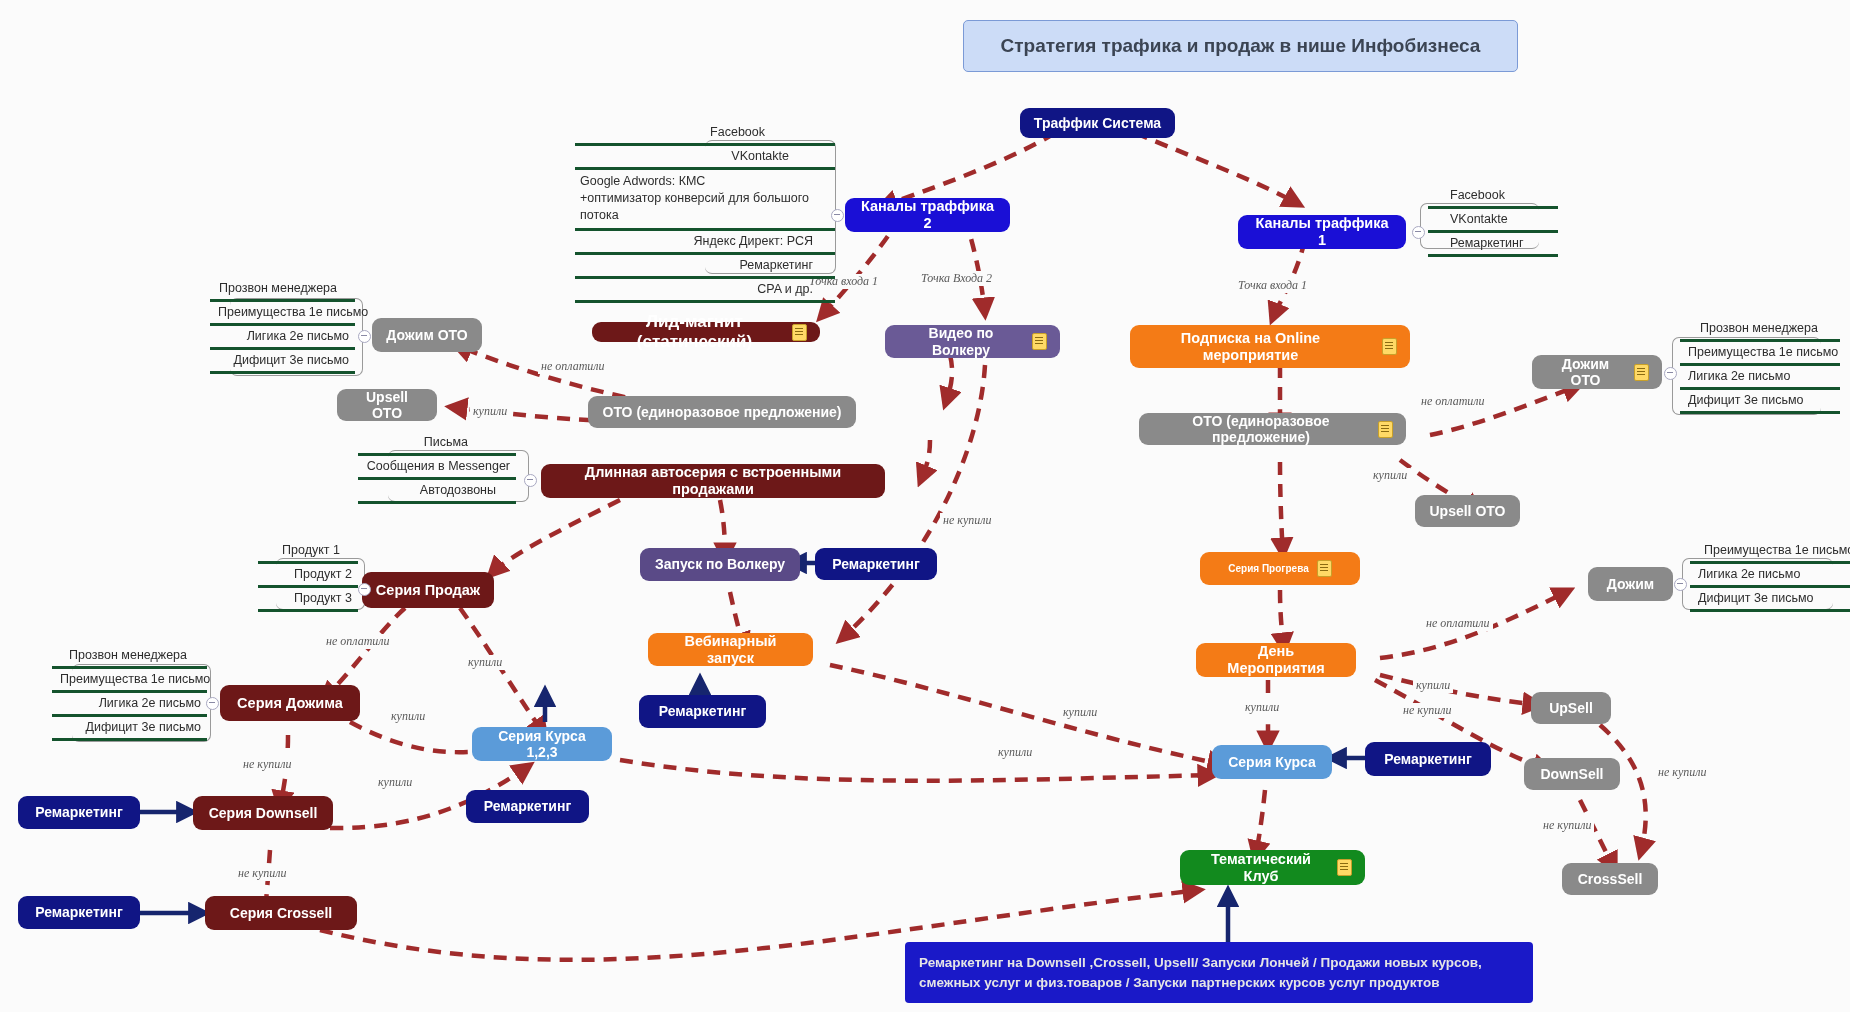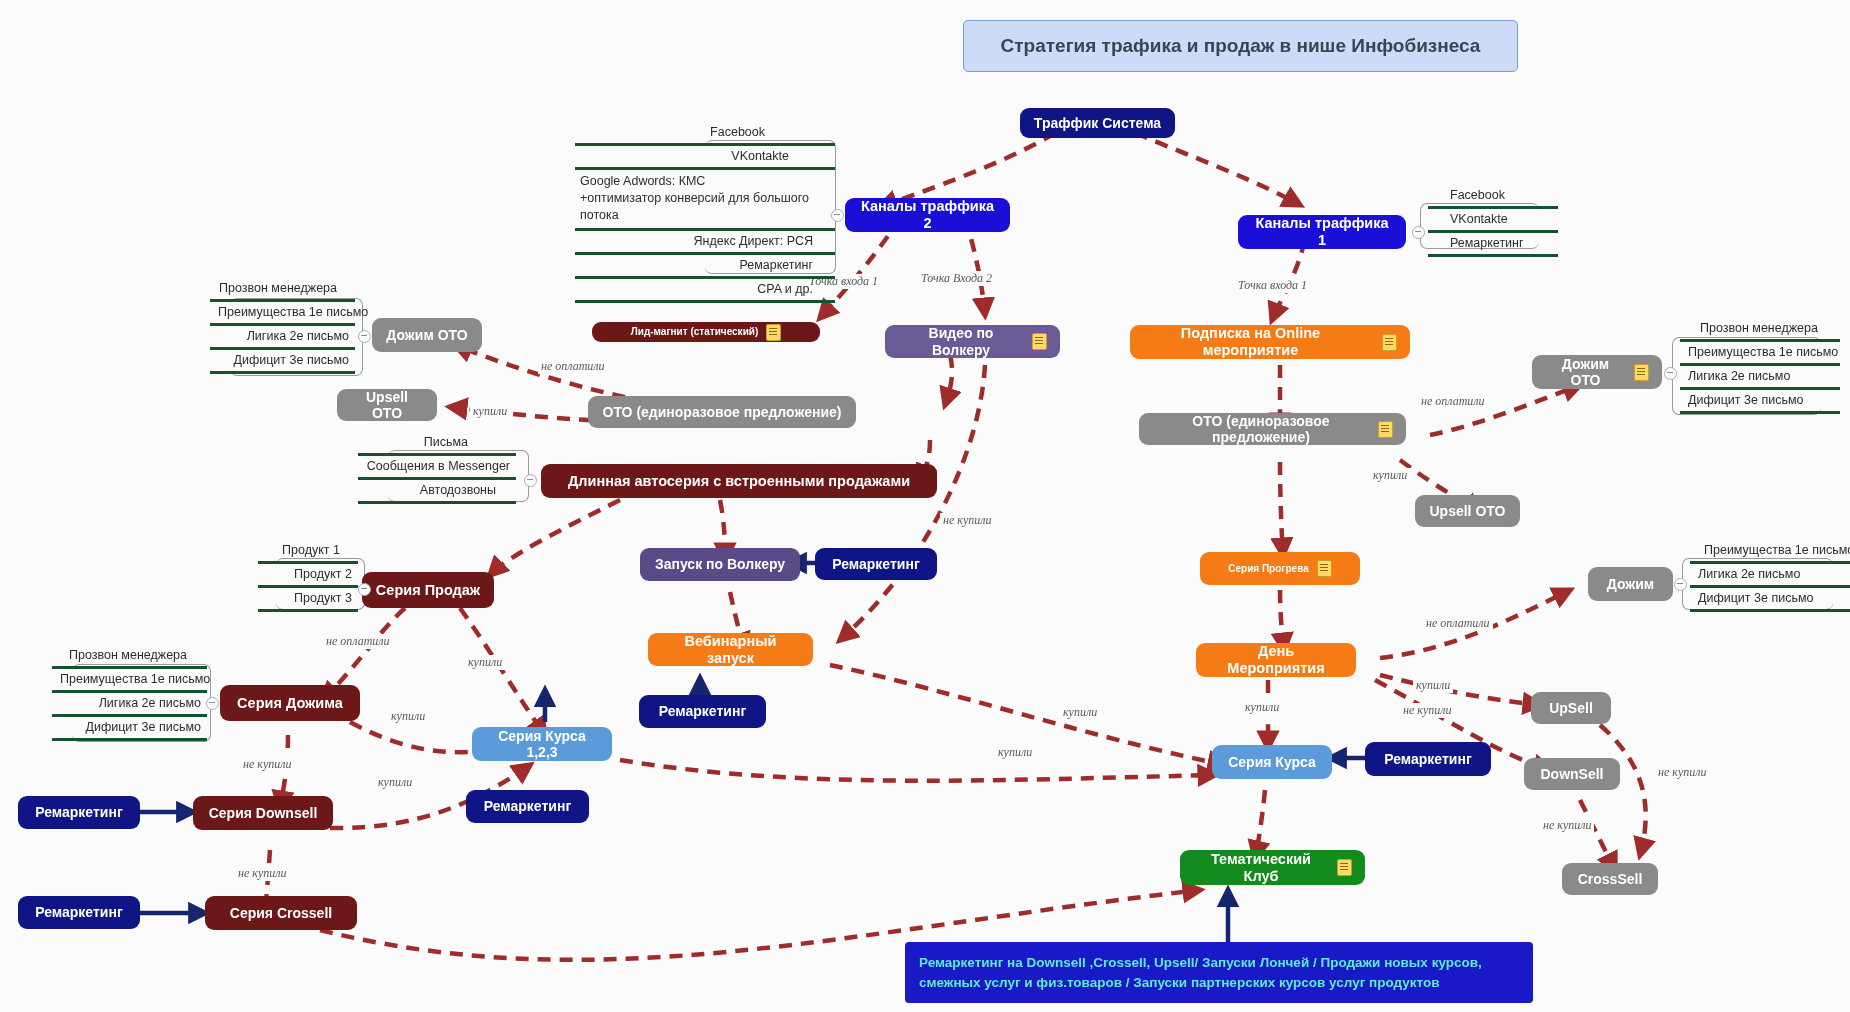--- a/index.html
+++ b/index.html
@@ -34,21 +34,21 @@
   .list.left-al .row{text-align:left;}
   .list .row.ln{border-bottom:3px solid #14532d;}
   .bracket{position:absolute;border:1px solid #9a9a9a;border-radius:7px;}
   .collapse{position:absolute;width:11px;height:11px;border:1px solid #a9a9c2;border-radius:50%;
             background:#fff;z-index:7;}
   .collapse::before{content:"";position:absolute;left:2px;top:4px;width:6px;height:1px;background:#8a8aa5;}
 
   .elabel{position:absolute;font-family:"Liberation Serif",serif;font-style:italic;
           font-size:12px;color:#5a5a5a;white-space:nowrap;z-index:4;background:#fbfbfb;padding:0 3px;}
 
-  .footer-note{position:absolute;background:#1a19c8;color:#5eead4;font-weight:bold;font-size:13.5px;
+  .footer-note{position:absolute;background:#1a19c8;color:#e5e5e5;font-weight:bold;font-size:13.5px;
           border-radius:4px;padding:11px 14px;line-height:1.45;z-index:5;}
 </style>
 </head>
 <body>
 
 <div id="stage">
 
   <svg id="links" viewBox="0 0 1850 1012" xmlns="http://www.w3.org/2000/svg">
     <defs>
       <marker id="ah" viewBox="0 0 10 10" refX="7.5" refY="5" markerWidth="5.2" markerHeight="5.2" orient="auto-start-reverse">
@@ -183,30 +183,30 @@
     <div class="row ln" style="padding-right:6px;">Лигика 2е письмо</div>
     <div class="row ln" style="padding-right:6px;">Дифицит 3е письмо</div>
   </div>
   <div class="bracket" style="left:230px;top:298px;width:132px;height:76px;border-left:none;"></div>
   <div class="collapse" style="left:358px;top:330px;"></div>
 
   <div class="node n-gray" style="left:337px;top:389px;width:100px;height:32px;font-size:14px;">
     <span>Upsell OTO</span>
   </div>
 
-  <div class="node n-maroon-d" style="left:592px;top:322px;width:228px;height:20px;font-size:10px;">
+  <div class="node n-maroon-d" style="left:592px;top:322px;width:228px;height:20px;font-size:17px;">
     <span>Лид-магнит (статический)</span>
     <span class="doc-icon"></span>
   </div>
 
   <div class="node n-gray" style="left:588px;top:396px;width:268px;height:32px;font-size:14px;">
     <span>ОТО (единоразовое предложение)</span>
   </div>
 
-  <div class="node n-maroon-d" style="left:541px;top:464px;width:396px;height:34px;font-size:14.5px;">
+  <div class="node n-maroon-d" style="left:541px;top:464px;width:344px;height:34px;font-size:14.5px;">
     <span>Длинная автосерия с встроенными продажами</span>
   </div>
   <div class="list right-al" style="left:358px;top:432px;width:158px;">
     <div class="row ln" style="padding-right:48px;">Письма</div>
     <div class="row ln" style="padding-right:6px;">Сообщения в Messenger</div>
     <div class="row ln" style="padding-right:20px;">Автодозвоны</div>
   </div>
   <div class="bracket" style="left:388px;top:450px;width:140px;height:50px;border-left:none;"></div>
   <div class="collapse" style="left:524px;top:474px;"></div>
 
@@ -266,21 +266,21 @@
     <span>Ремаркетинг</span>
   </div>
 
   <div class="node n-maroon-d" style="left:205px;top:896px;width:152px;height:34px;font-size:14px;">
     <span>Серия Crossell</span>
   </div>
   <div class="node n-darkblue" style="left:18px;top:896px;width:122px;height:33px;font-size:14px;">
     <span>Ремаркетинг</span>
   </div>
 
-  <div class="node n-orange" style="left:1130px;top:325px;width:280px;height:34px;font-size:14.5px;gap:24px;">
+  <div class="node n-orange" style="left:1130px;top:325px;width:280px;height:43px;font-size:14.5px;gap:24px;">
     <span>Подписка на Online мероприятие</span>
     <span class="doc-icon"></span>
   </div>
 
   <div class="node n-gray" style="left:1139px;top:413px;width:267px;height:32px;font-size:14px;">
     <span>ОТО (единоразовое предложение)</span>
     <span class="doc-icon"></span>
   </div>
 
   <div class="node n-gray" style="left:1532px;top:355px;width:130px;height:34px;font-size:14px;">

